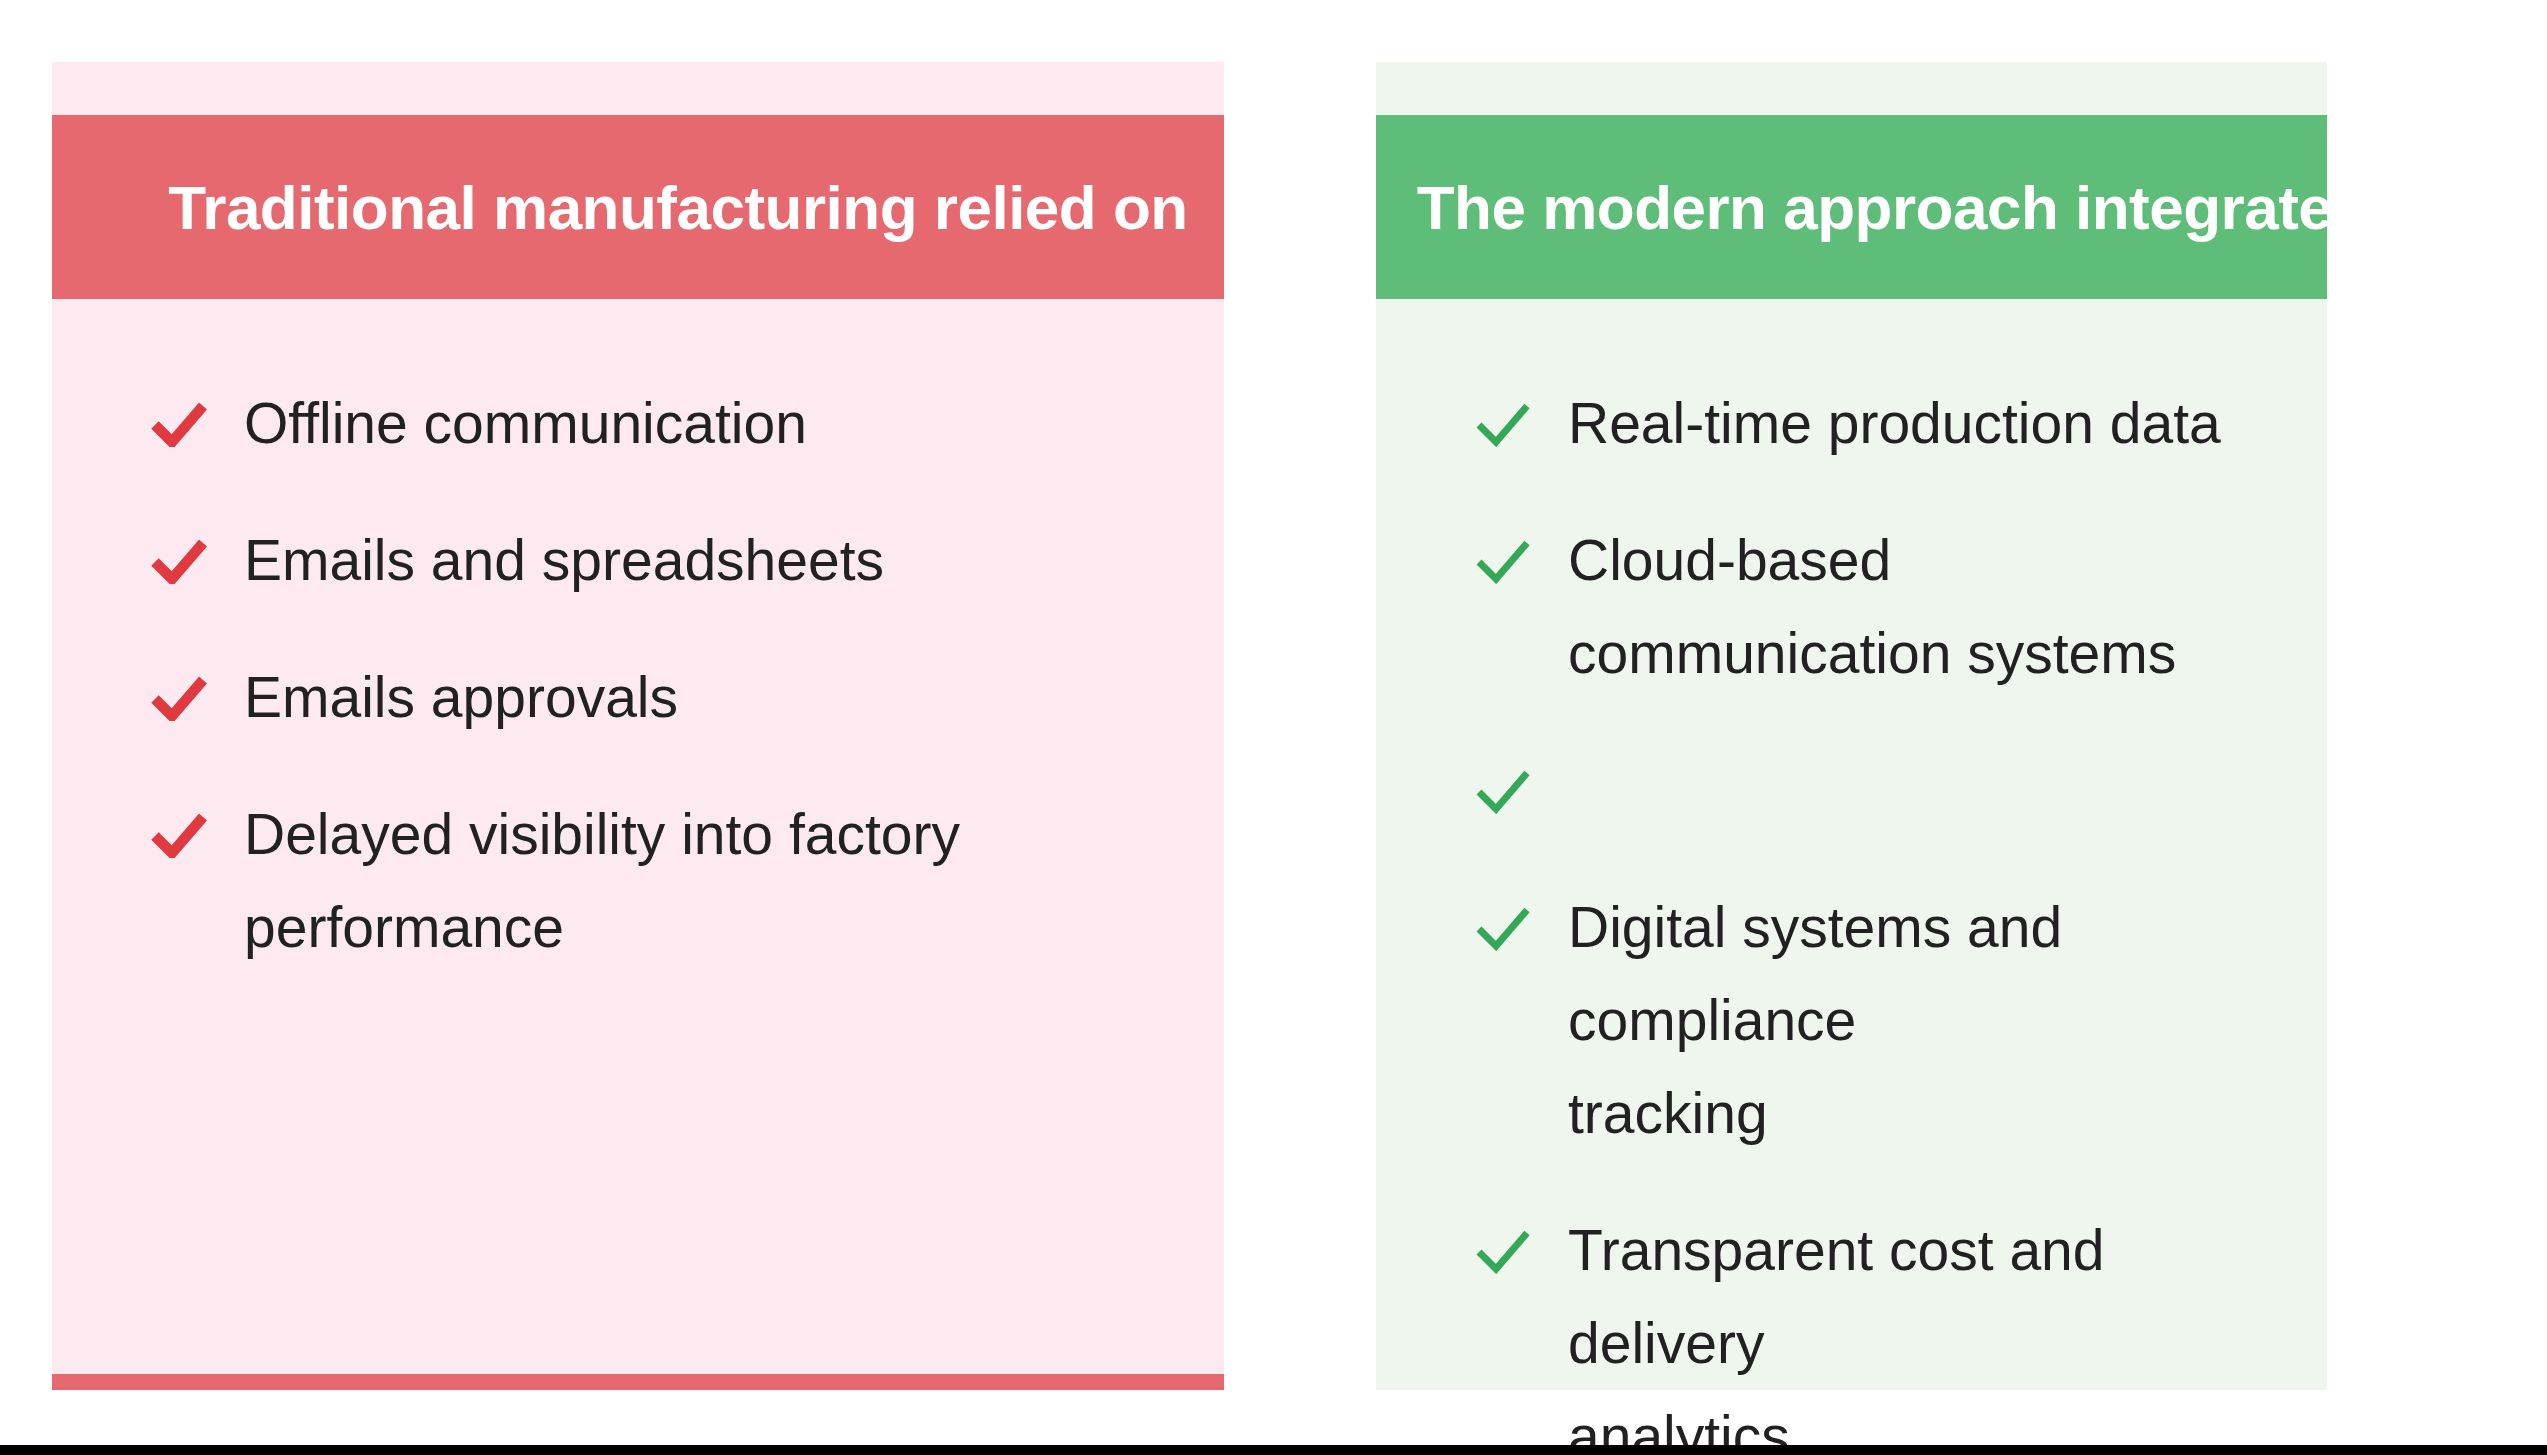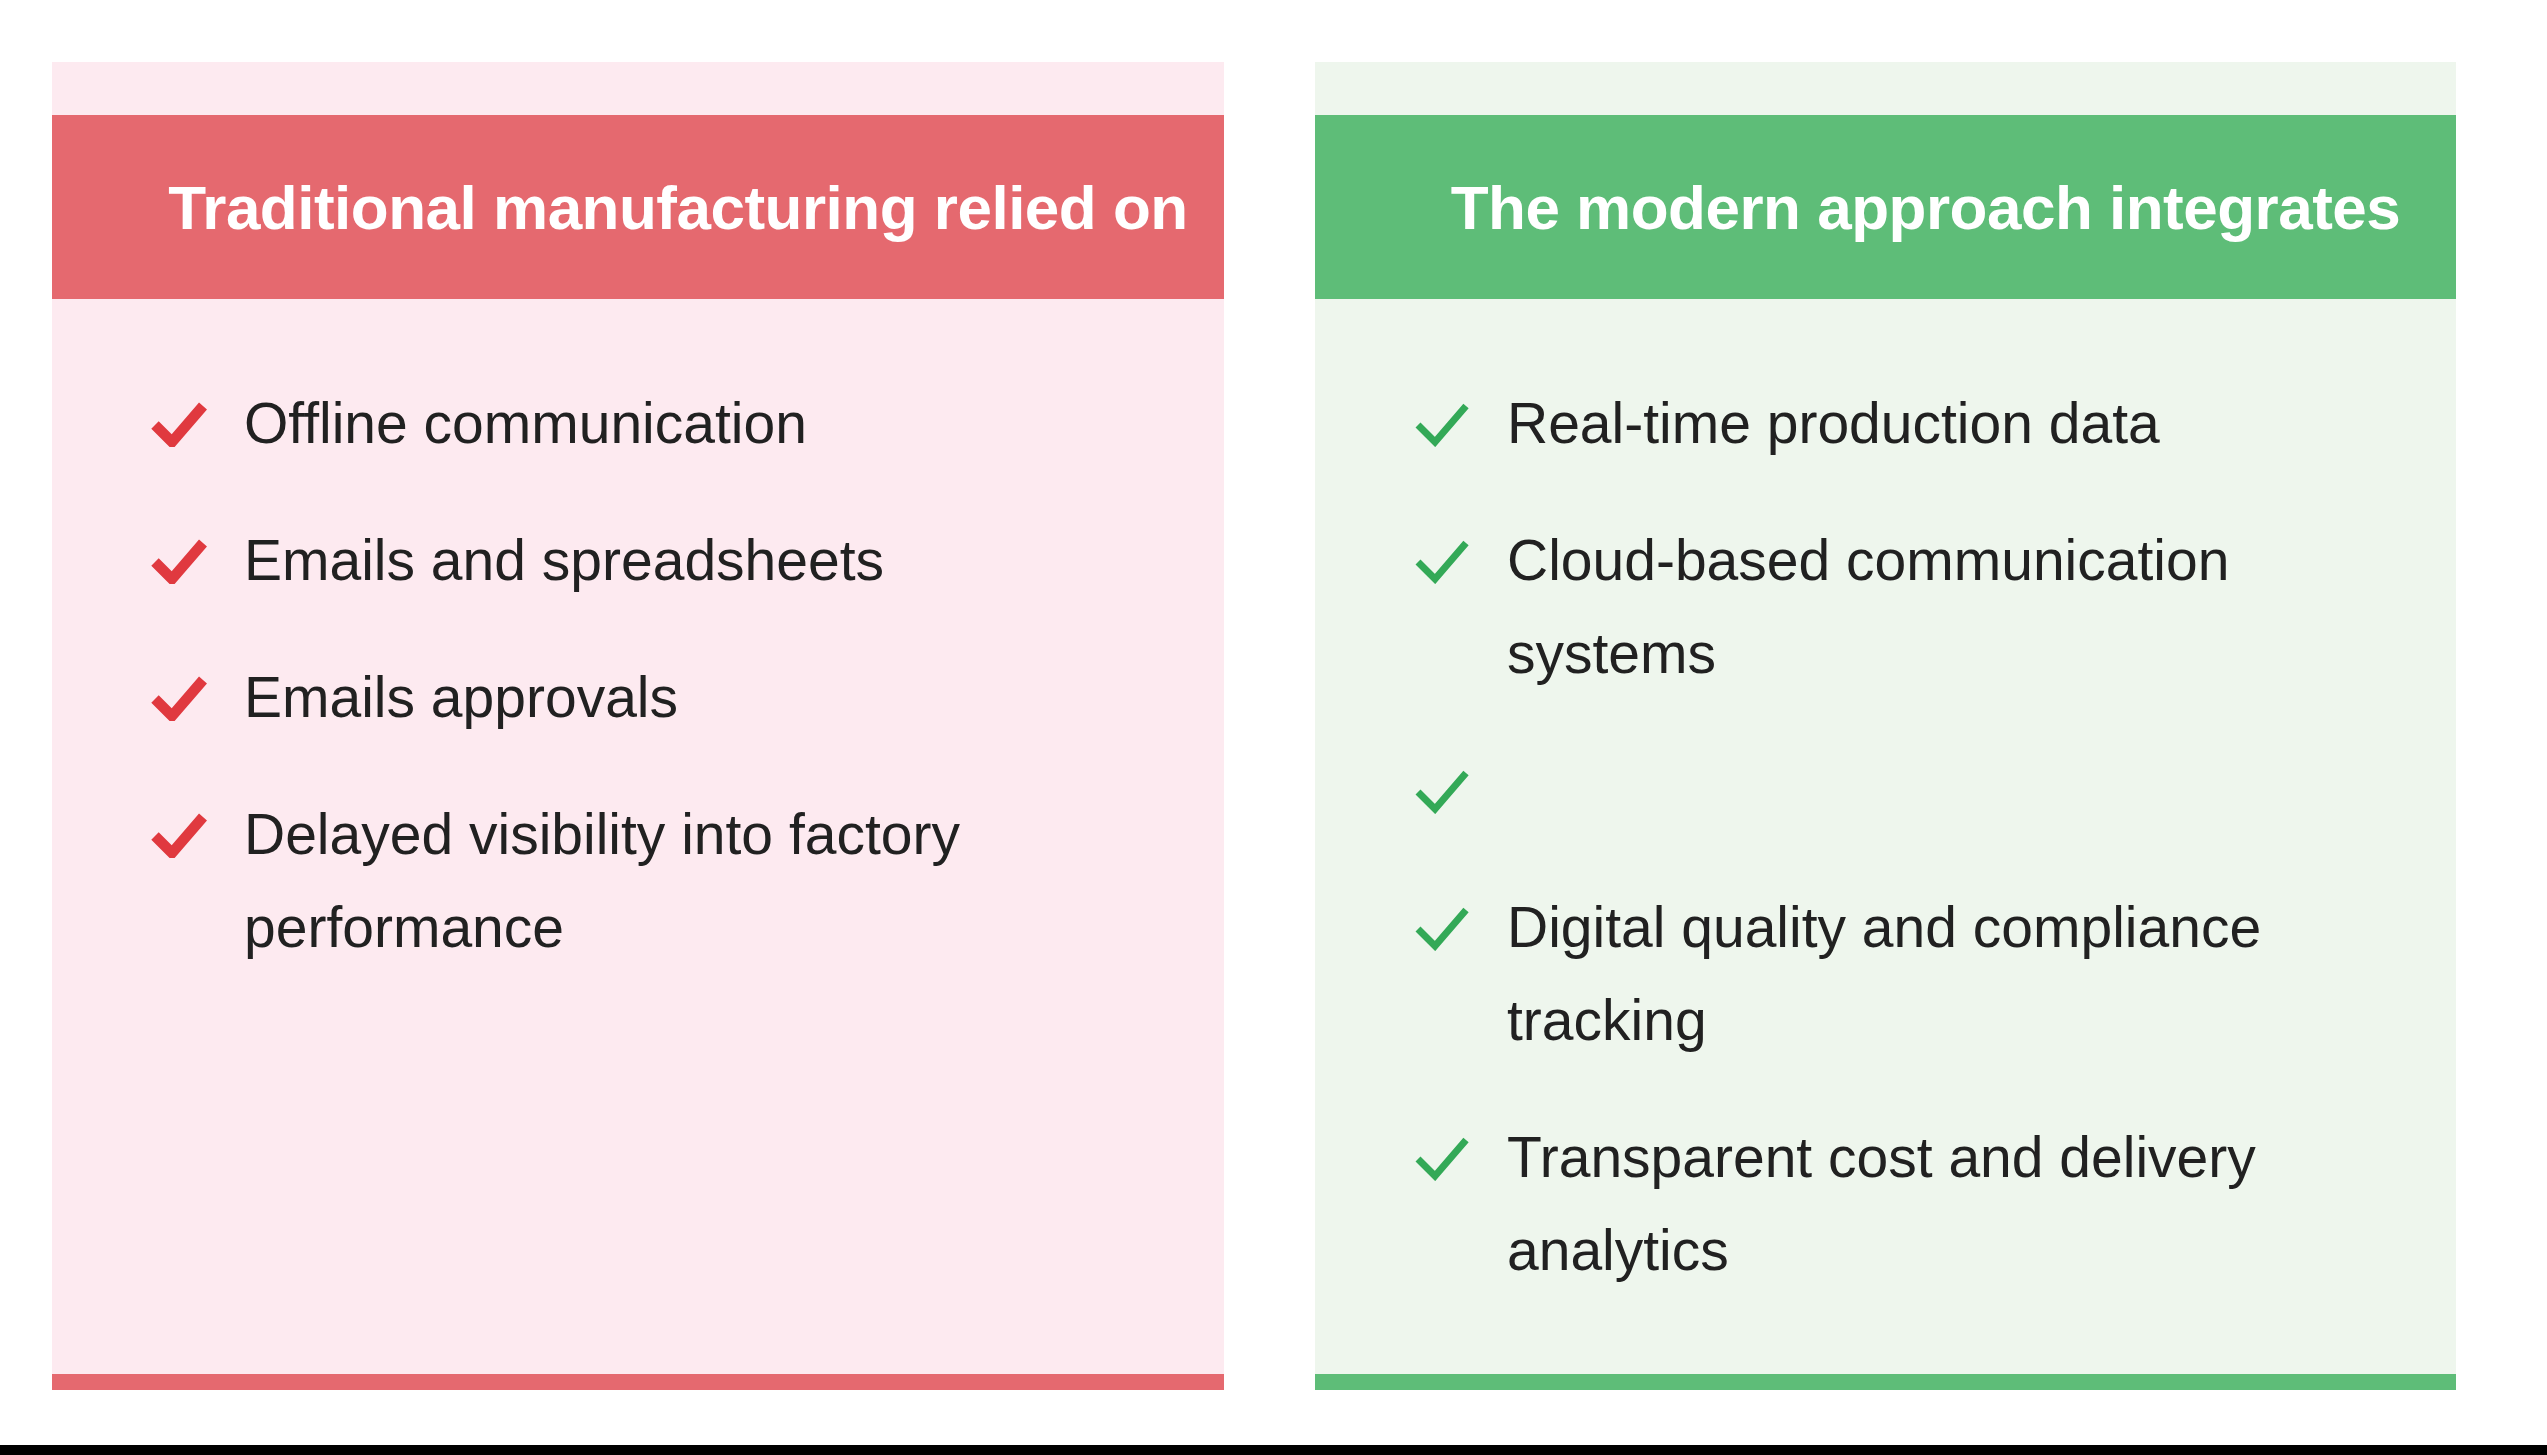--- a/index.html
+++ b/index.html
@@ -12,21 +12,21 @@
     font-family: "Liberation Sans", "DejaVu Sans", sans-serif;
   }
   .card {
     position: absolute;
     top: 62px;
     height: 1328px;
     display: flex;
     flex-direction: column;
   }
   .card-pink  { left: 52px;   width: 1172px; }
-  .card-green { left: 1315px; width: 1141px; }
+  .card-green { left: 1376px; width: 951px; }
   .card-header {
     flex: 0 0 184px;
     height: 184px;
     margin-top: 53px;
     display: flex;
     align-items: center;
     padding-left: 80px;
     box-sizing: border-box;
     justify-content: center;
   }
@@ -171,21 +171,21 @@
             </svg>
         </span>
       </li>
       <li>
         <span class="check" style="color: rgb(51, 169, 87);">
           <svg width="58" height="46" viewBox="0 0 58 46">
               <polyline points="5,24 22,41 53,5"></polyline>
             </svg>
         </span>
         <span class="item-text">
-          <span class="line">Digital quality and compliance</span>
+          <span class="line">Digital systems and compliance</span>
           <span class="line">tracking</span>
         </span>
       </li>
       <li>
         <span class="check" style="color: rgb(51, 169, 87);">
           <svg width="58" height="46" viewBox="0 0 58 46">
               <polyline points="5,24 22,41 53,5"></polyline>
             </svg>
         </span>
         <span class="item-text">

